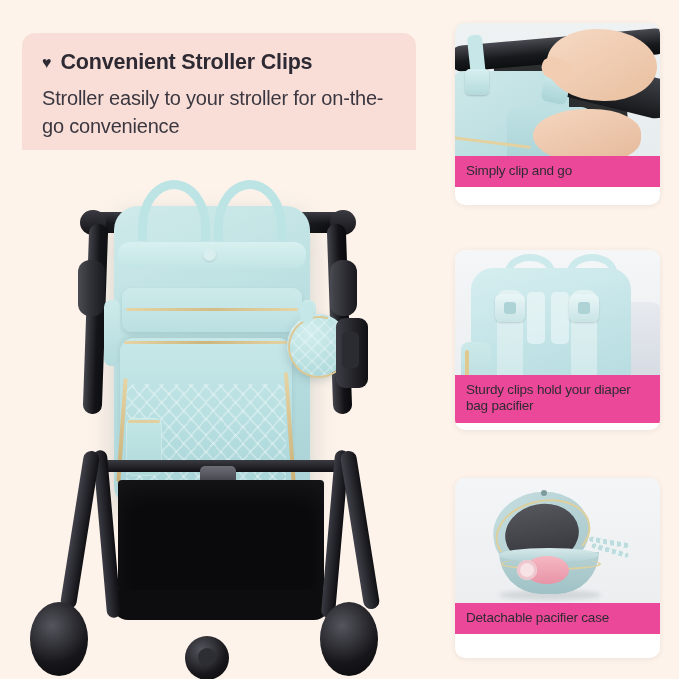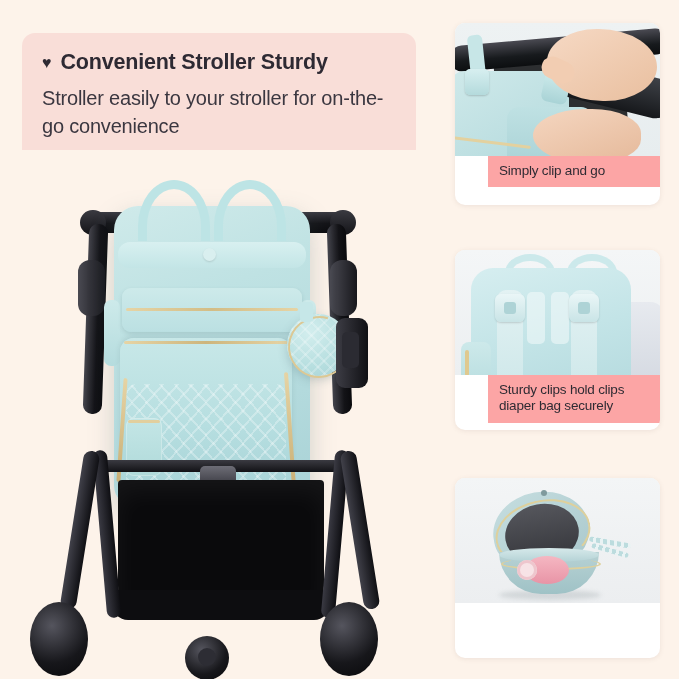--- a/index.html
+++ b/index.html
@@ -173,21 +173,21 @@
   }
   .card-1{top:23px;height:182px;}
   .card-2{top:250px;height:180px;}
   .card-3{top:478px;height:180px;}
   .photo{position:relative;width:205px;overflow:hidden;background:#f2f4f5;}
   .ph-1{height:133px;}
   .ph-2{height:125px;}
   .ph-3{height:125px;}
   .cap{
     padding:7px 11px 8px 11px;font-size:13.5px;line-height:1.22;
-    color:#2f2b33;letter-spacing:-0.2px;background:#fca5a5;margin-left:33px;
+    color:#2f2b33;letter-spacing:-0.2px;background:#ec4899;
   }
 
   
   .t1-bg{position:absolute;inset:0;background:linear-gradient(#eef2f3,#e7edef);}
   .t1-bar{position:absolute;left:-6px;top:14px;width:220px;height:26px;border-radius:14px;
     background:linear-gradient(#4a4a52,#171a1d 60%,#0c0e10);transform:rotate(-5deg);}
   .t1-bar2{position:absolute;left:90px;top:44px;width:130px;height:40px;border-radius:18px;
     background:linear-gradient(#3e4147,#16181b);transform:rotate(14deg);}
   .t1-dark{position:absolute;left:40px;top:20px;width:130px;height:80px;
     background:#1b1d20;transform:rotate(-4deg);opacity:.92;}
@@ -266,21 +266,21 @@
     background:rgba(120,130,135,.22);filter:blur(2px);}
 </style>
 </head>
 <body>
 
 <div class="page">
 
   <div class="callout">
     <div class="callout-head">
       <span class="heart">♥</span>
-      <span class="callout-title">Convenient Stroller Sturdy</span>
+      <span class="callout-title">Convenient Stroller Clips</span>
     </div>
     <div class="callout-sub">Stroller easily to your stroller for on-the-go convenience</div>
   </div>
 
   <div class="hero">
     <div class="hero-bg"></div>
 
     <div class="s bar-top"></div>
     <div class="s bar-top-capL"></div>
     <div class="s bar-top-capR"></div>
@@ -364,35 +364,36 @@
         <div class="t2-meshR"></div>
         <div class="t2-padL"></div>
         <div class="t2-padR"></div>
         <div class="t2-clipL"></div>
         <div class="t2-clipR"></div>
         <div class="t2-slotL"></div>
         <div class="t2-slotR"></div>
         <div class="t2-pkt"></div>
         <div class="t2-gold"></div>
       </div>
-      <div class="cap">Sturdy clips hold clips diaper bag securely</div>
+      <div class="cap">Sturdy clips hold your diaper bag pacifier</div>
     </div>
 
     <div class="card card-3">
       <div class="photo ph-3">
         <div class="t3-bg"></div>
         <div class="t3-shadow"></div>
         <div class="t3-tassel"></div>
         <div class="t3-tassel2"></div>
         <div class="t3-lid"></div>
         <div class="t3-lid-in"></div>
         <div class="t3-zip-l"></div>
         <div class="t3-knob"></div>
         <div class="t3-base"></div>
         <div class="t3-base-rim"></div>
         <div class="t3-zip-b"></div>
         <div class="t3-paci"></div>
         <div class="t3-paci-r"></div>
       </div>
+      <div class="cap">Detachable pacifier case</div>
     </div>
 
   </div>
 </div>
 
 </body></html>

